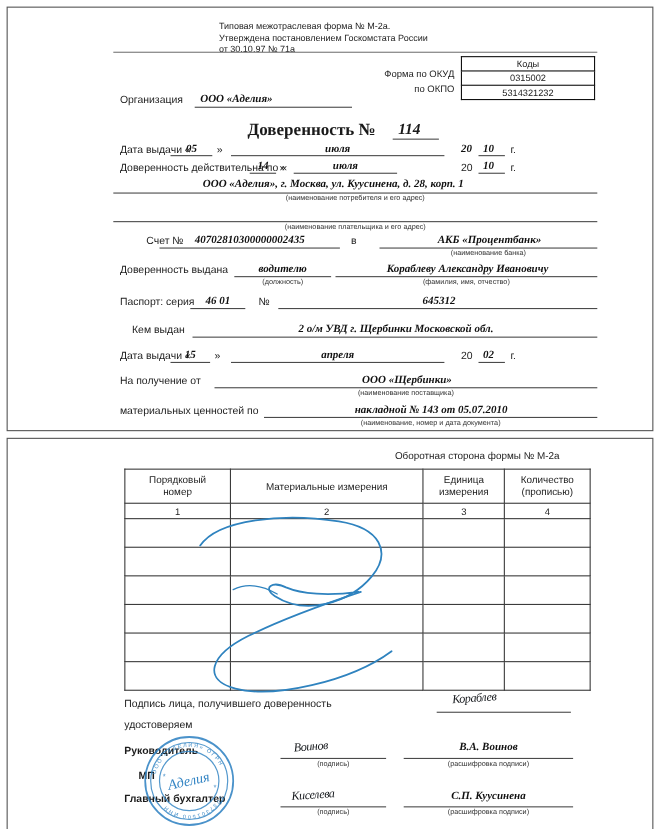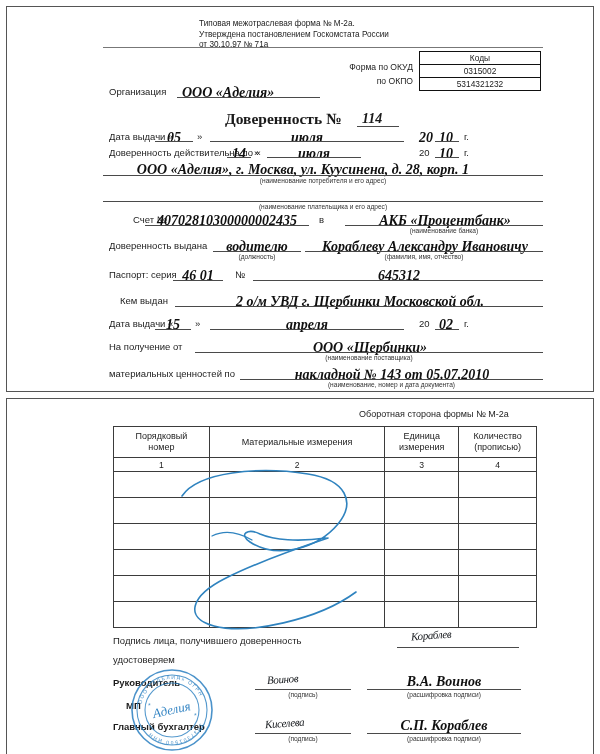--- a/index.html
+++ b/index.html
@@ -46,21 +46,21 @@
     line-height: 8px;
     color: #333;
     text-align: center;
   }
   .hand {
     position: absolute;
     white-space: nowrap;
     font-family: "Liberation Serif", "DejaVu Serif", serif;
     font-style: italic;
     font-weight: bold;
-    font-size: 14px;
+    font-size: 10px;
     color: #101010;
   }
   .ctr { text-align: center; }
 
   
   .rule {
     position: absolute;
     height: 0;
     border-bottom: 1px solid #4a4a4a;
   }
@@ -368,21 +368,21 @@
       <div class="tiny ctr" style="left:248px; top:292px; width:96px;">(подпись)</div>
 
       <div class="hand ctr" style="left:362px; top:275px; width:150px;">В.А. Воинов</div>
       <div class="rule" style="left:360px; top:290px; width:154px;"></div>
       <div class="tiny ctr" style="left:360px; top:292px; width:154px;">(расшифровка подписи)</div>
 
       <div class="sig-script" style="left:258px; top:318px;">Киселева</div>
       <div class="rule" style="left:248px; top:334px; width:96px;"></div>
       <div class="tiny ctr" style="left:248px; top:336px; width:96px;">(подпись)</div>
 
-      <div class="hand ctr" style="left:362px; top:319px; width:150px;">С.П. Кораблев</div>
+      <div class="hand ctr" style="left:362px; top:319px; width:150px;">С.П. Куусинена</div>
       <div class="rule" style="left:360px; top:334px; width:154px;"></div>
       <div class="tiny ctr" style="left:360px; top:336px; width:154px;">(расшифровка подписи)</div>
 
     </div>
   </div>
 
   <svg id="table-scrawl" viewBox="0 0 210 170">
     <path d="M4 28 C 20 4, 80 -2, 130 6 C 168 12, 178 34, 160 56 C 140 80, 100 92, 72 74 C 60 66, 70 60, 82 66 C 96 72, 120 74, 148 70" fill="none" stroke="#2f83bf" stroke-width="1.6" stroke-linecap="round"></path>
     <path d="M150 70 C 120 80, 80 94, 48 110 C 12 128, 6 150, 36 158 C 70 167, 140 152, 178 124" fill="none" stroke="#2f83bf" stroke-width="1.6" stroke-linecap="round"></path>
     <path d="M74 72 C 60 64, 46 62, 34 68" fill="none" stroke="#2f83bf" stroke-width="1.2" stroke-linecap="round"></path>

